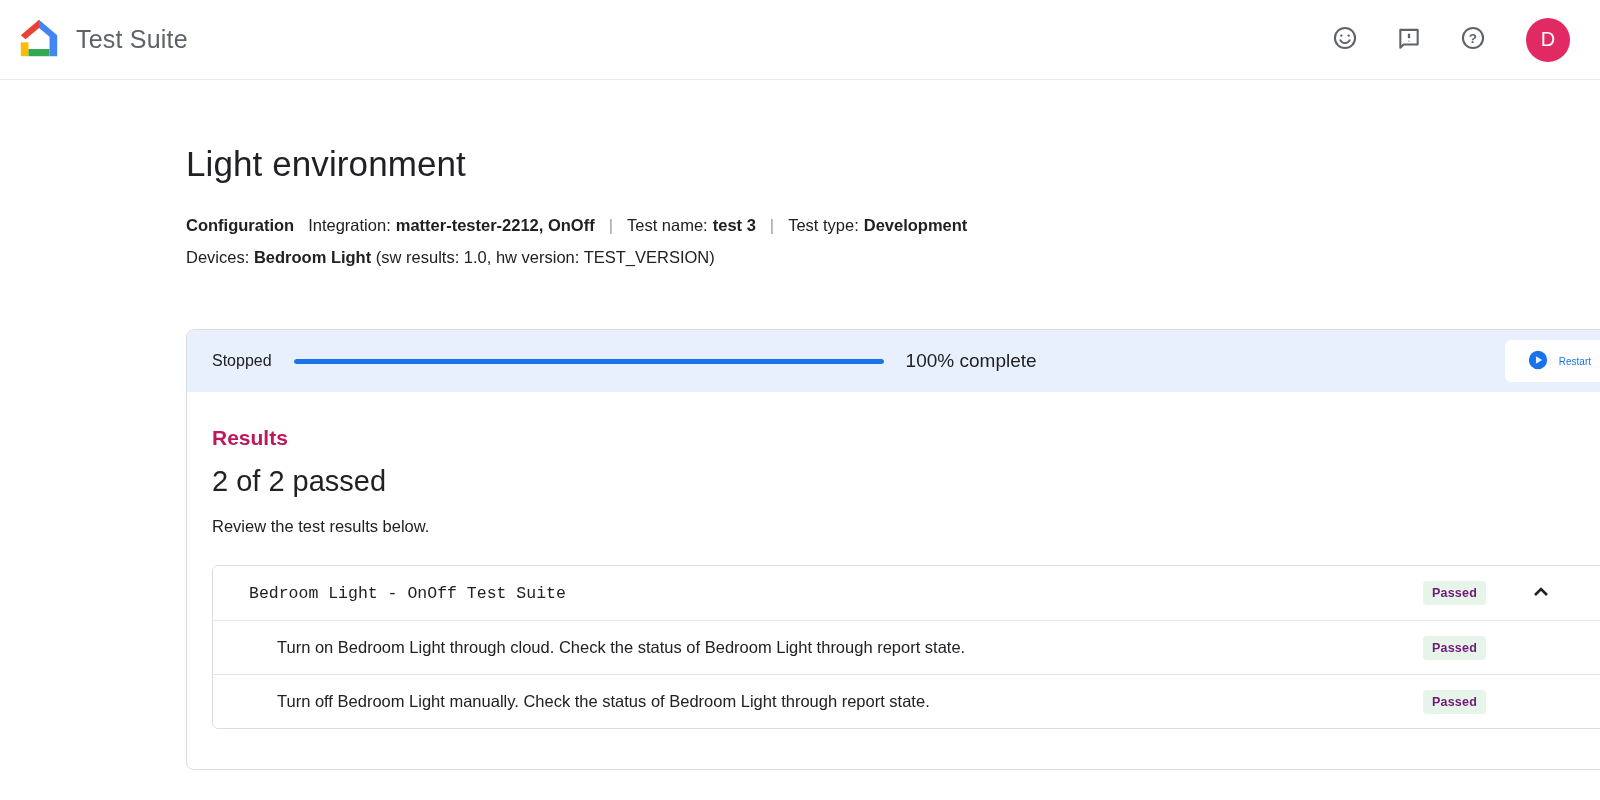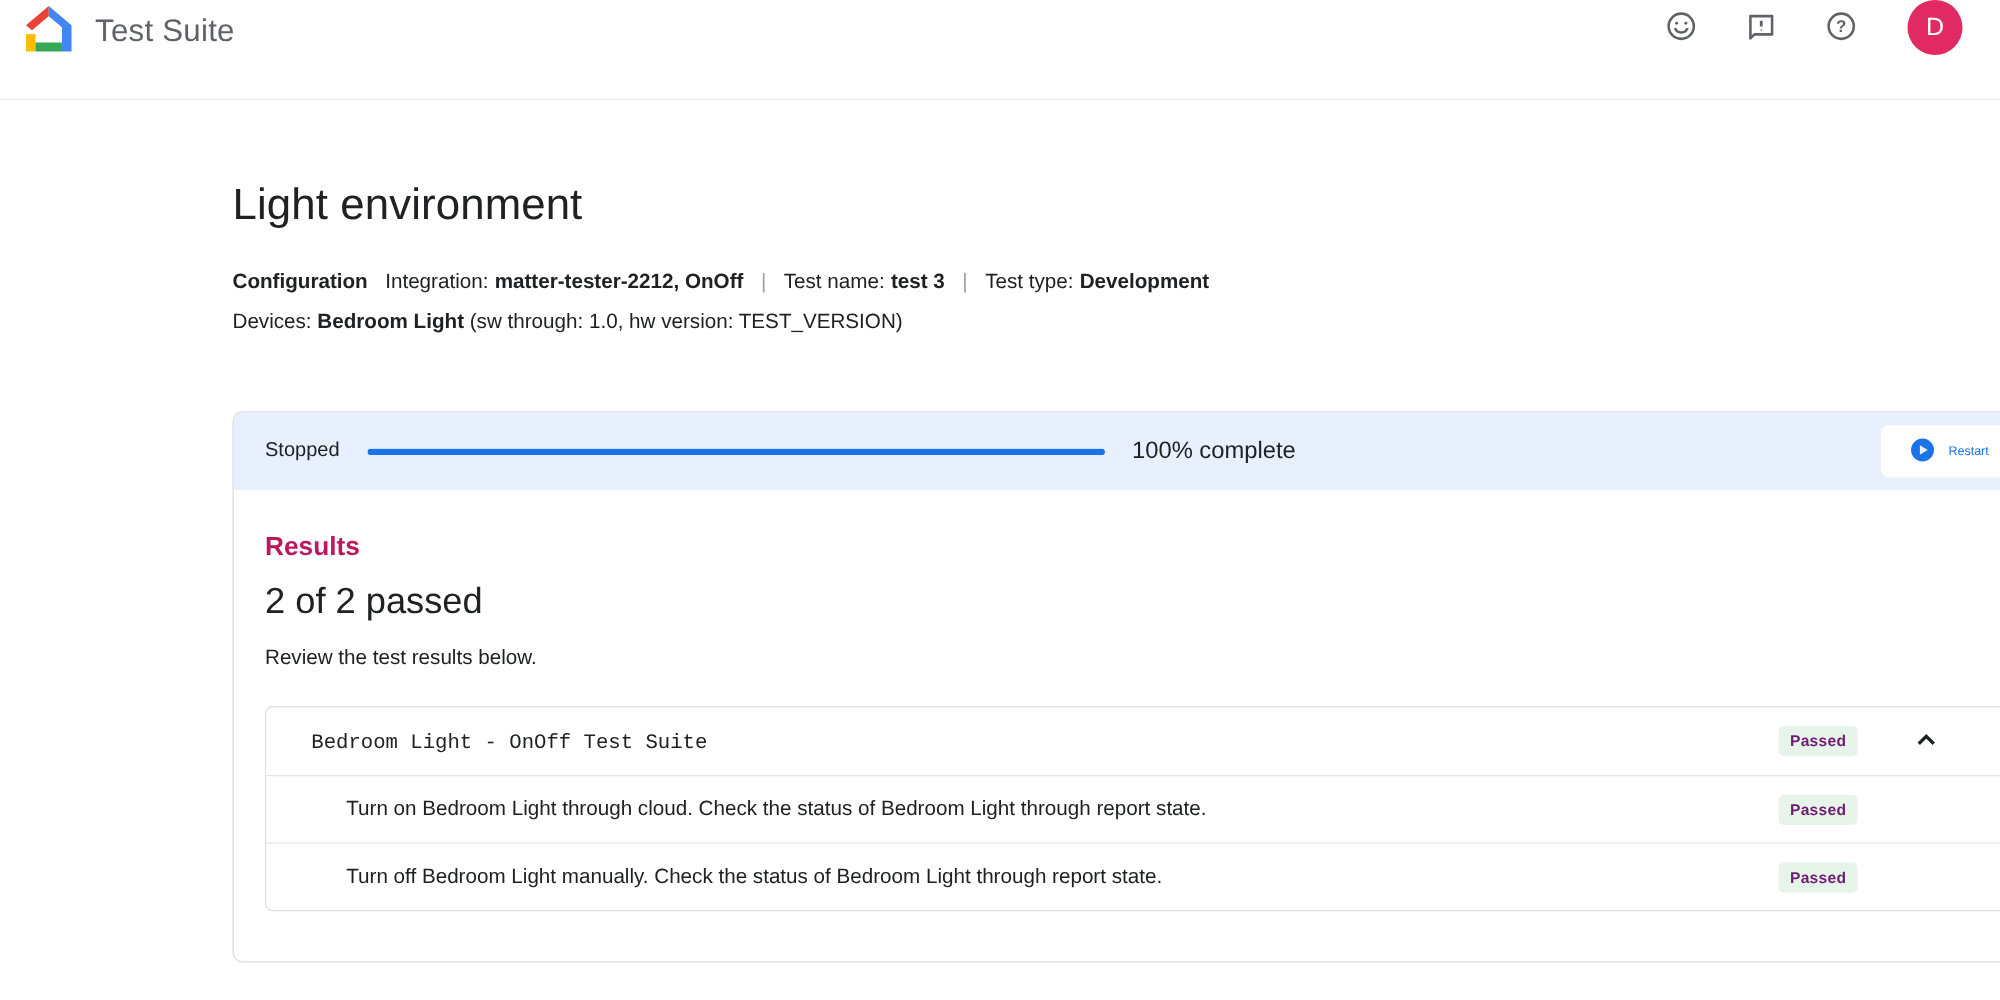--- a/index.html
+++ b/index.html
@@ -7,21 +7,21 @@
   body {
     font-family: "Liberation Sans", "DejaVu Sans", sans-serif;
     background: #ffffff;
     color: #202124;
   }
 
   
   .app-header {
     height: 80px;
     display: flex;
-    align-items: flex-start;
+    align-items: center;
     padding: 0 30px 0 16px;
     border-bottom: 1px solid #e8eaed;
     background: #fff;
   }
   .logo-wrap { display: flex; align-items: center; gap: 14px; cursor: pointer; }
   .app-title { font-size: 25px; color: #5f6368; font-weight: 400; letter-spacing: 0.2px; }
   .header-right { margin-left: auto; display: flex; align-items: center; gap: 38px; }
   .icon-btn {
     width: 26px; height: 26px;
     background: none; border: none; cursor: pointer;
@@ -178,21 +178,21 @@
     <span>Test name:</span>
     <span class="b cfg-gap">test 3</span>
     <span class="sep">|</span>
     <span>Test type:</span>
     <span class="b cfg-gap">Development</span>
   </div>
 
   <div class="devices-line">
     <span>Devices:</span>
     <span class="b">Bedroom Light</span>
-    <span>(sw through: 1.0, hw version: TEST_VERSION)</span>
+    <span>(sw results: 1.0, hw version: TEST_VERSION)</span>
   </div>
 
   <section class="card">
 
     <div class="progress-band">
       <span class="progress-status">Stopped</span>
       <div class="progress-track">
         <div class="progress-fill" style="width: 100%;"></div>
       </div>
       <span class="progress-percent">100% complete</span>

